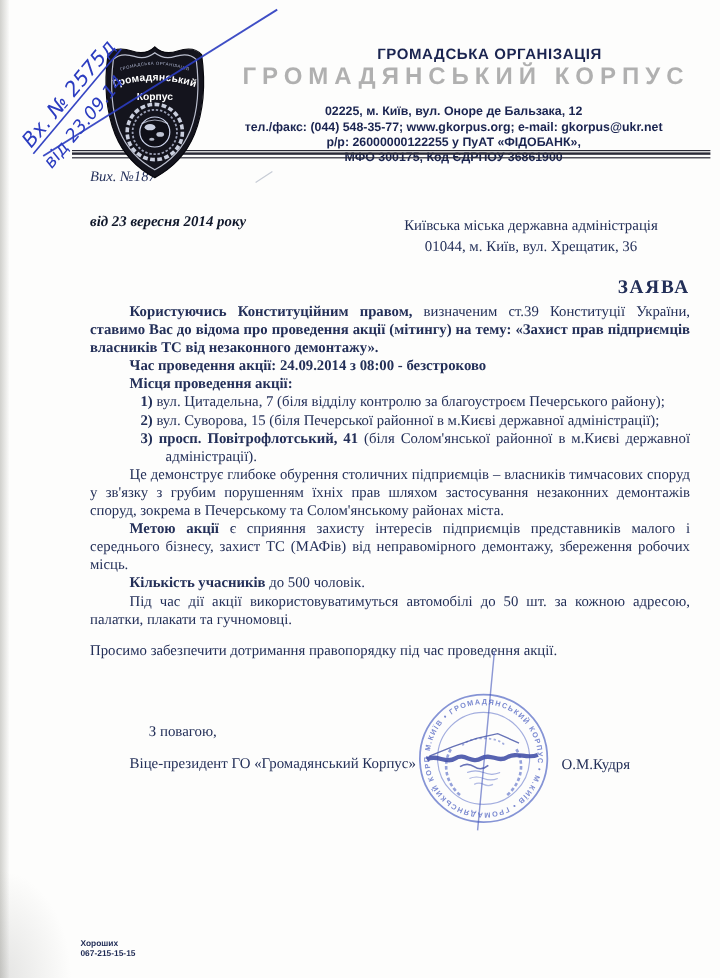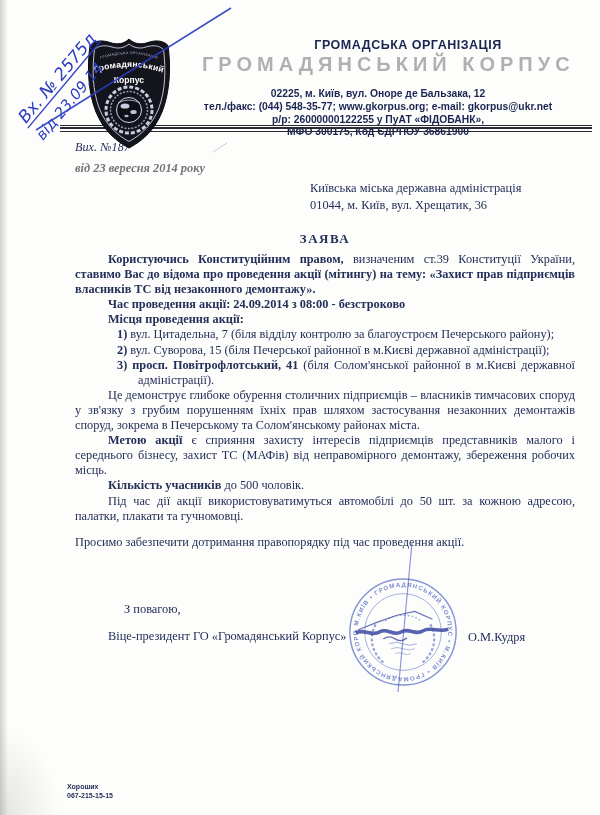--- a/index.html
+++ b/index.html
@@ -35,26 +35,26 @@
     font-size:10.3px;line-height:12.8px;color:#1a2450;}
 
   
   .rule{position:absolute;left:60px;top:125px;width:532px;height:5px;z-index:4;
     border-top:1px solid #2a2a36;border-bottom:1px solid #2a2a36;}
   .rule-mid{height:2.4px;background:#2a2a36;margin-top:.8px;}
 
   
   .ref{position:absolute;left:75px;top:140px;z-index:3;}
   .ref-number{font-style:italic;font-size:12.2px;color:#26325c;}
-  .ref-date{font-style:italic;font-weight:bold;font-size:12.4px;margin-top:6px;color:#737373;text-align:center;}
-  .recipient{position:absolute;left:310px;top:180px;width:265px;font-size:12.4px;line-height:16.5px;z-index:3;}
+  .ref-date{font-style:italic;font-weight:bold;font-size:12.4px;margin-top:22px;color:#0f172a;text-align:center;}
+  .recipient{position:absolute;left:310px;top:180px;width:265px;font-size:12.4px;line-height:16.5px;z-index:3;text-align:center;}
 
   
-  .title{position:absolute;left:75px;top:231px;width:500px;text-align:center;
-    font-size:13px;font-weight:600;letter-spacing:1.5px;z-index:3;}
+  .title{position:absolute;left:75px;top:231px;width:500px;text-align:right;
+    font-size:16px;font-weight:600;letter-spacing:1.5px;z-index:3;}
   .body{position:absolute;left:75px;top:252px;width:500px;font-size:12.3px;
     line-height:15.1px;text-align:justify;z-index:3;}
   .body p{margin:0;text-indent:33px;}
   .body p.noindent{text-indent:0;}
   .b{font-weight:bold;}
   .place{margin-left:42px;padding-left:21px;text-indent:-21px;text-align:justify;}
   .gap{height:11px;}
 
   
   .salutation{position:absolute;left:108px;top:602px;font-size:12.4px;z-index:3;margin-left:16px;}

